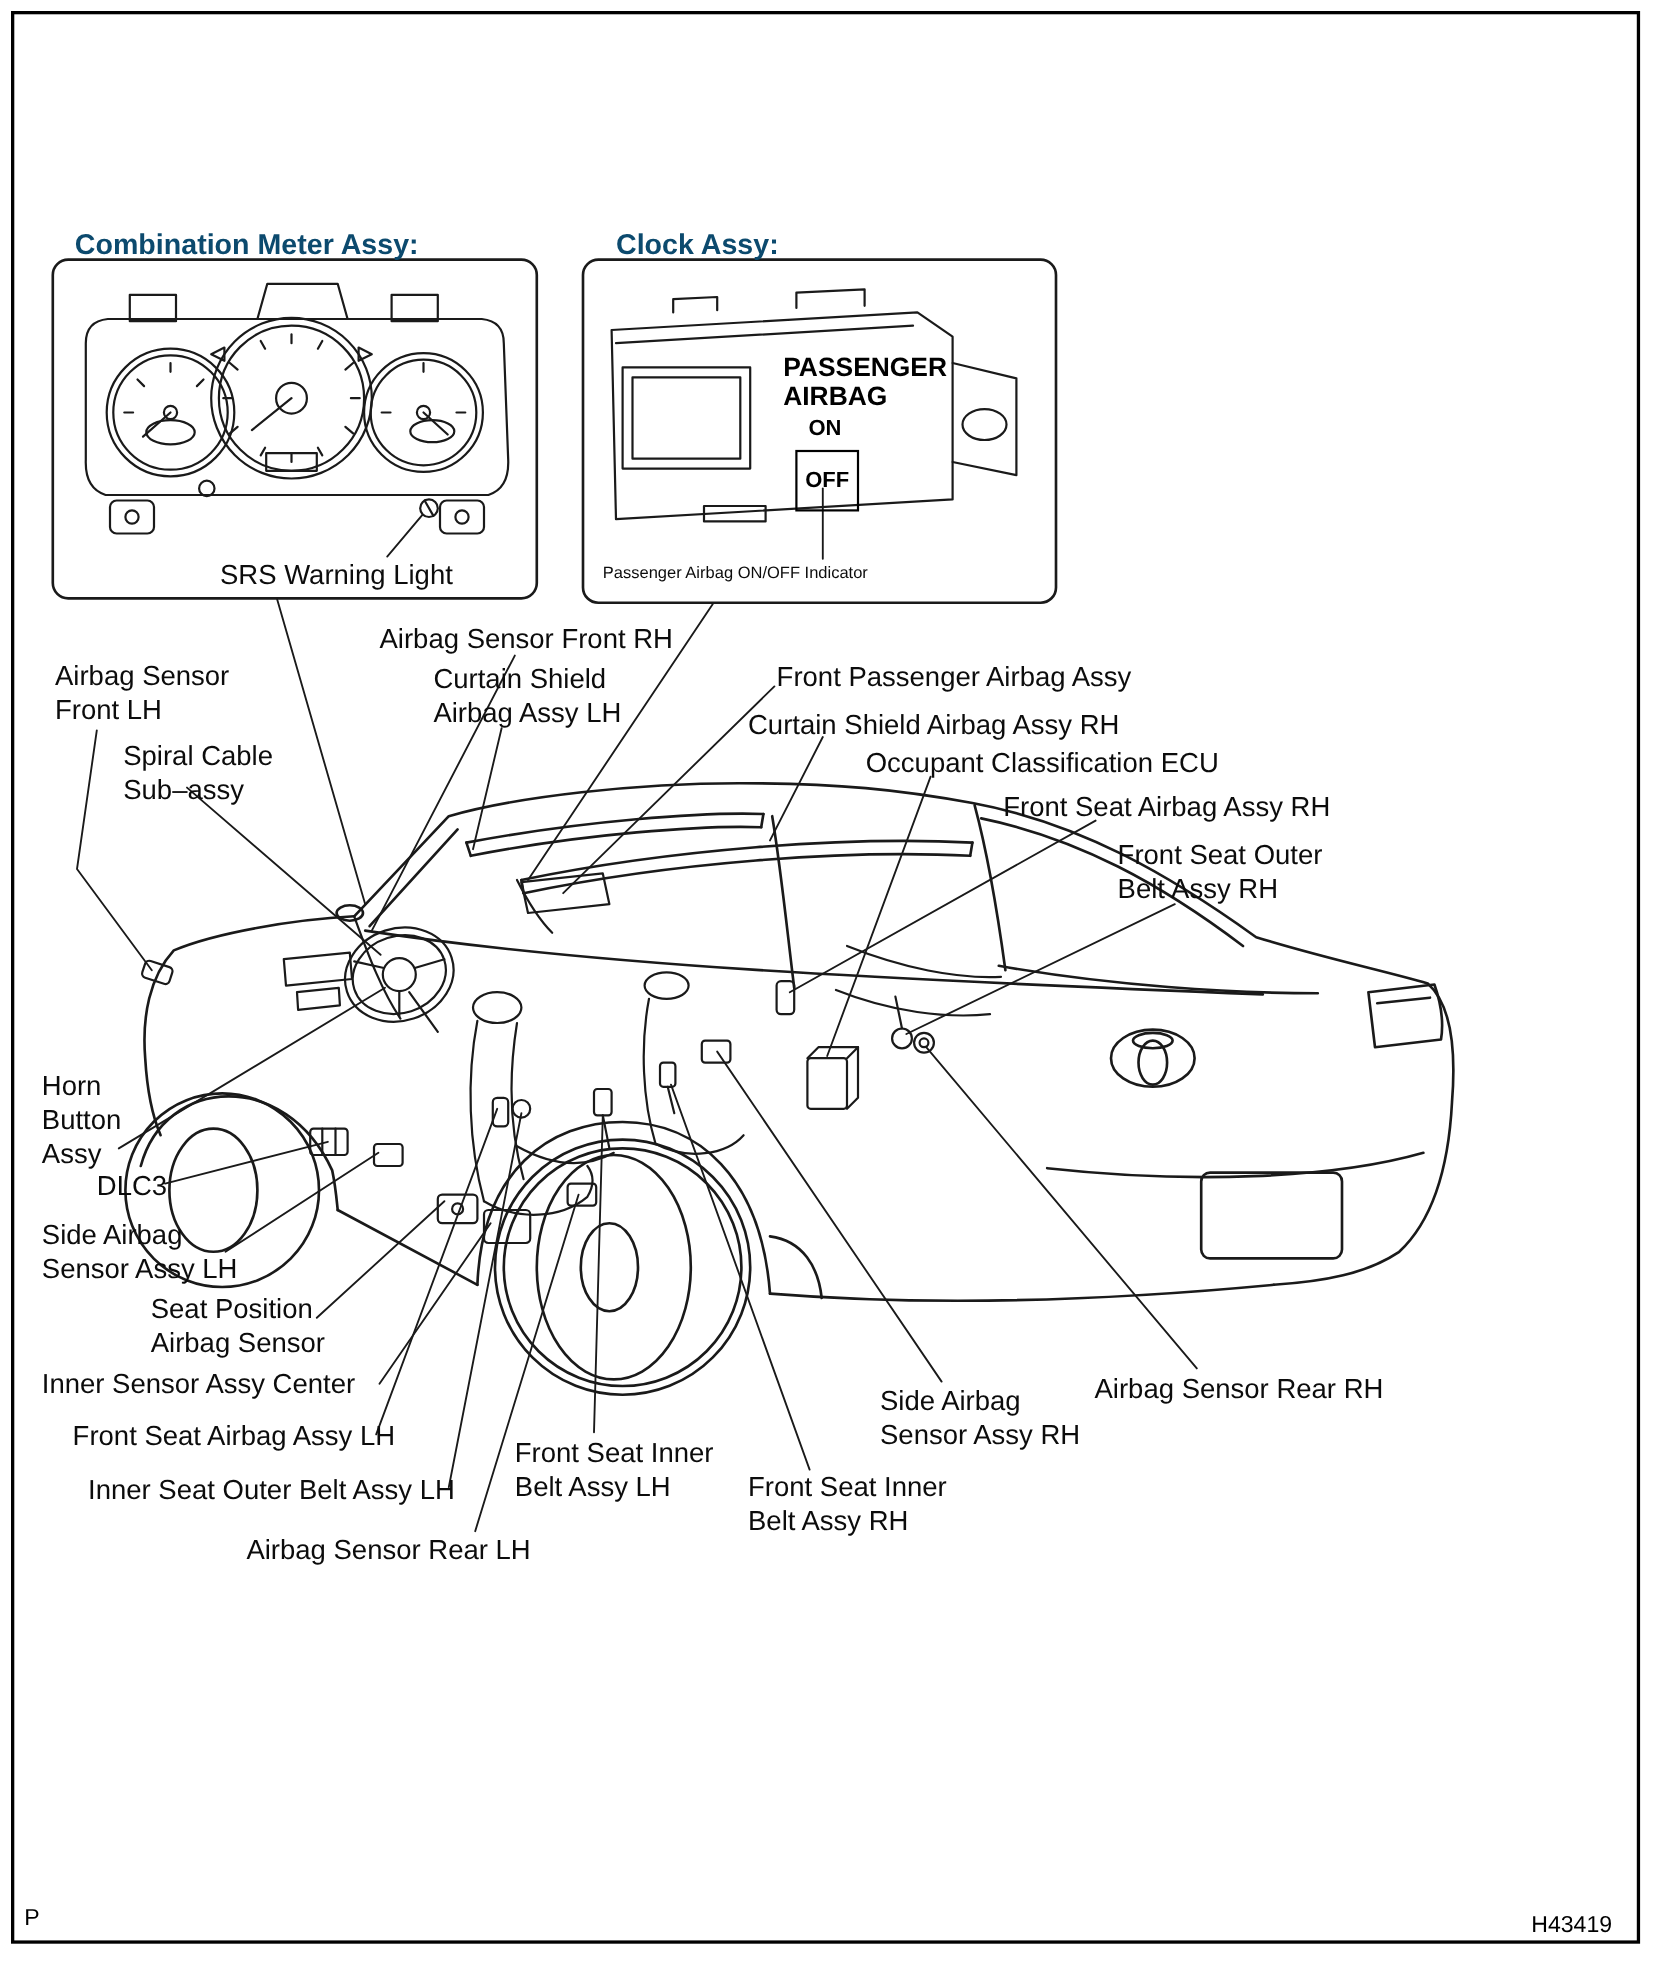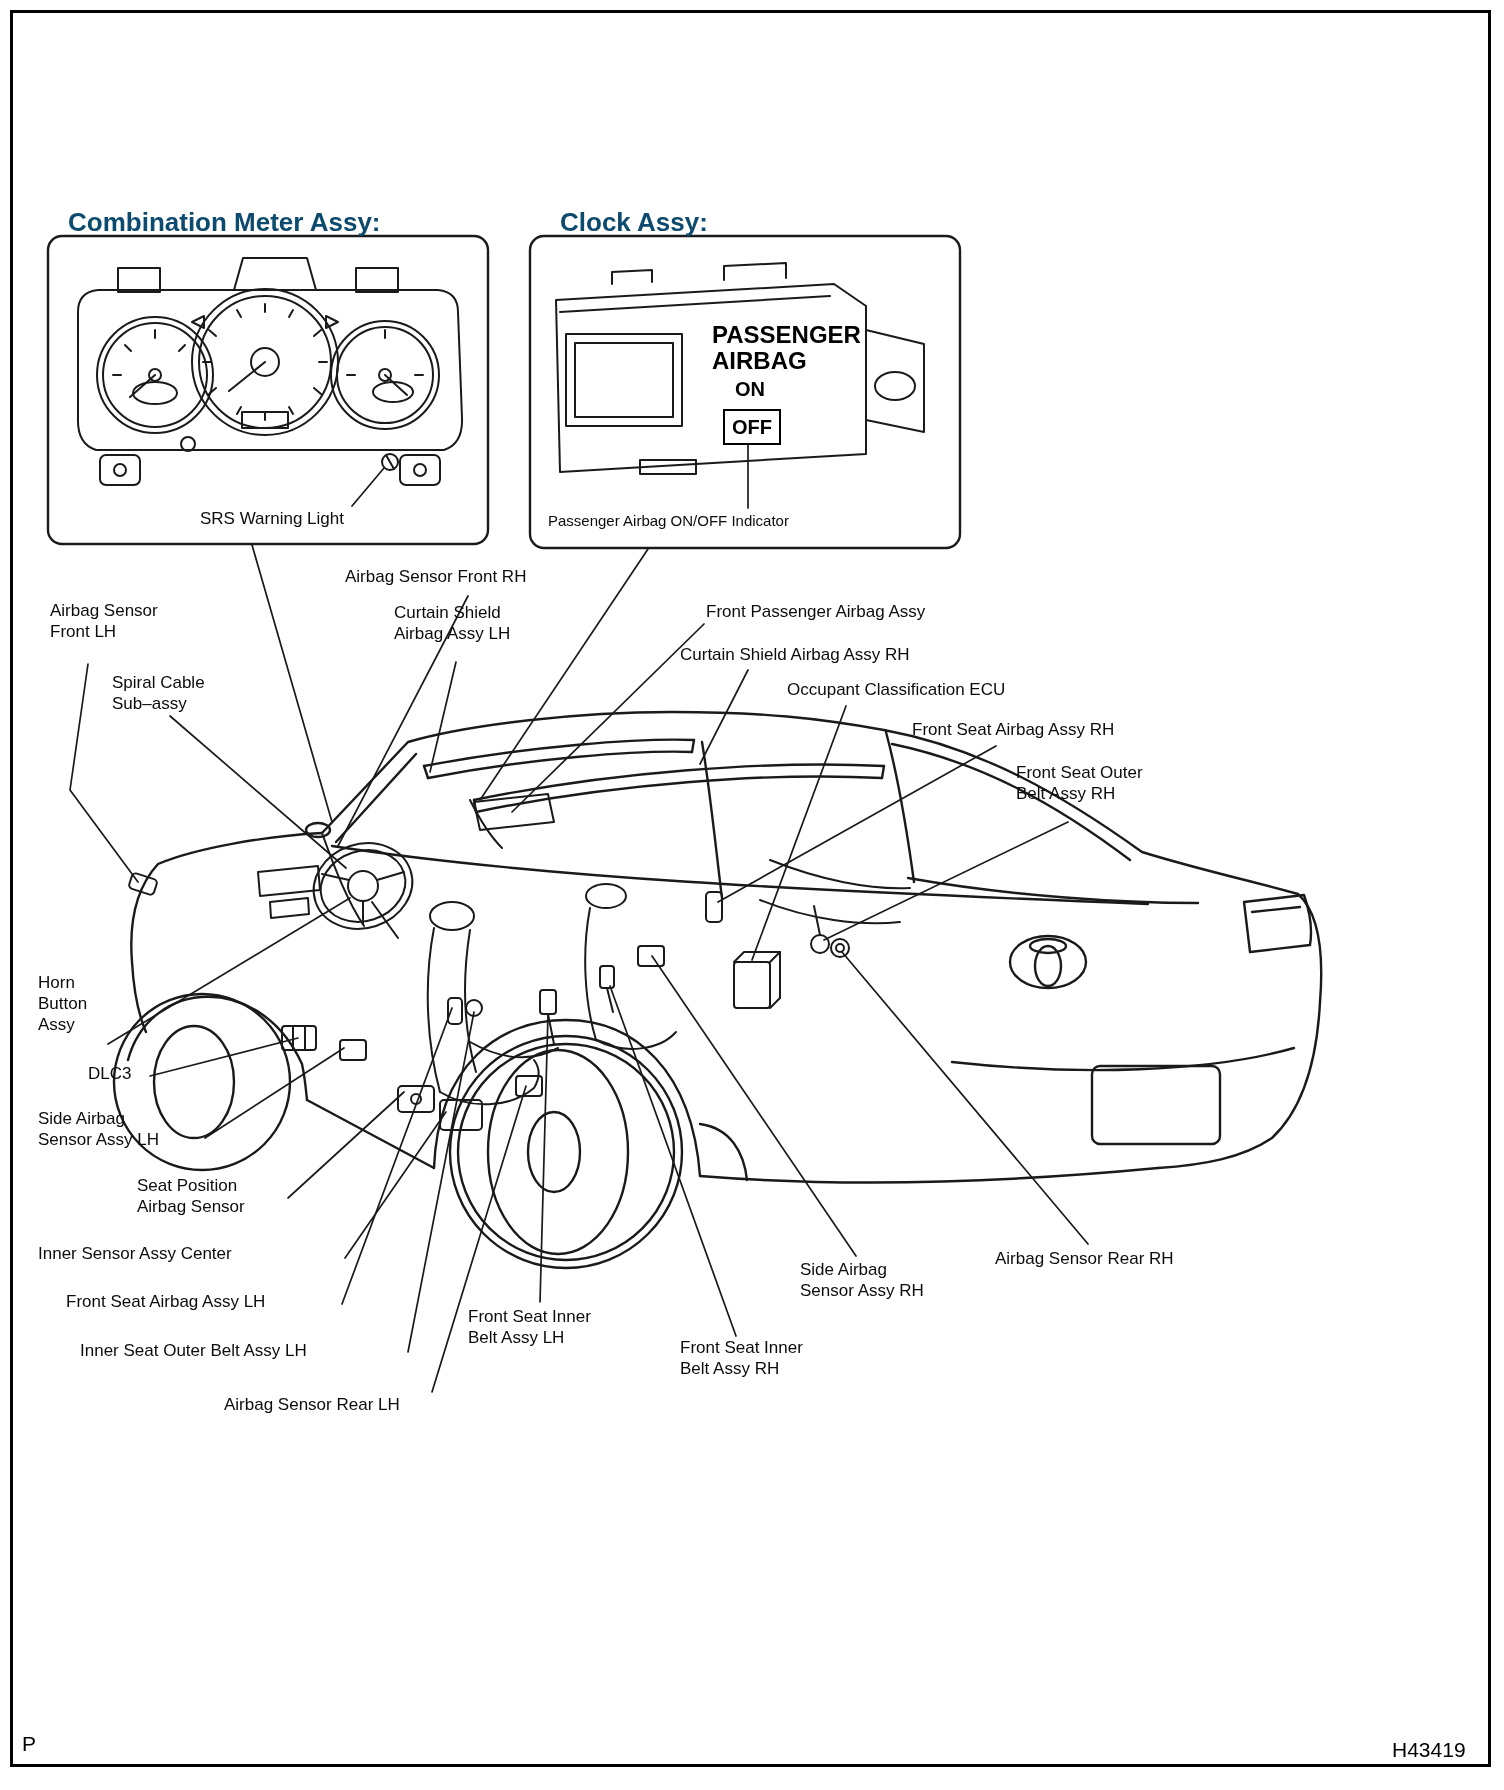--- a/index.html
+++ b/index.html
@@ -6,30 +6,30 @@
   .page{
     position:relative;width:1504px;height:1790px;background:#fff;
     font-family:"Liberation Sans",sans-serif;color:#000;overflow:hidden;
   }
   .frame{
     position:absolute;left:10px;top:10px;width:1481px;height:1757px;
     border:3px solid #000;box-sizing:border-box;
   }
   svg.art{position:absolute;left:0;top:0;}
   .lbl{
-    position:absolute;font-size:17px;line-height:1.24;
+    position:absolute;font-size:25px;line-height:1.24;
     white-space:pre-line;color:#0c0c0c;
   }
   .title{font-weight:bold;font-size:26px;color:#0c4a6e;}
   .small{font-size:15px;}
   .pa-text{position:absolute;font-weight:bold;font-size:24px;line-height:1.1;white-space:pre-line;}
   .on-lbl{position:absolute;font-weight:bold;font-size:20px;}
   .off-box{
     position:absolute;border:2px solid #000;font-weight:bold;font-size:20px;
-    padding:5px 7px;line-height:1.1;
+    padding:15px 7px;line-height:1.1;
   }
   .footer{position:absolute;font-size:21px;color:#000;}
 </style>
 </head>
 <body>
 
 <div class="page">
 
   <svg class="art" width="1504" height="1790" viewBox="0 0 1504 1790">
     <g fill="none" stroke="#1a1a1a" stroke-width="2.4" stroke-linecap="round" stroke-linejoin="round">

